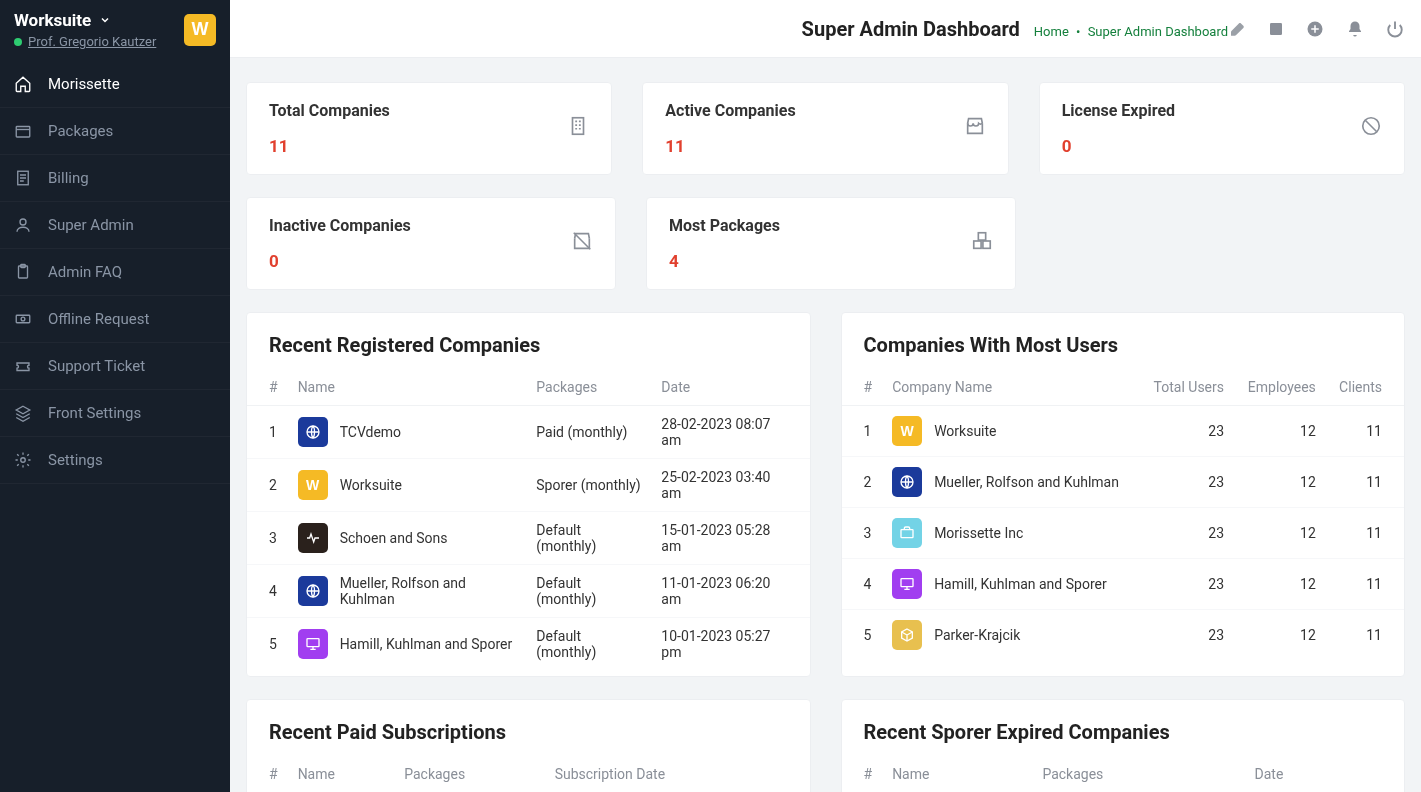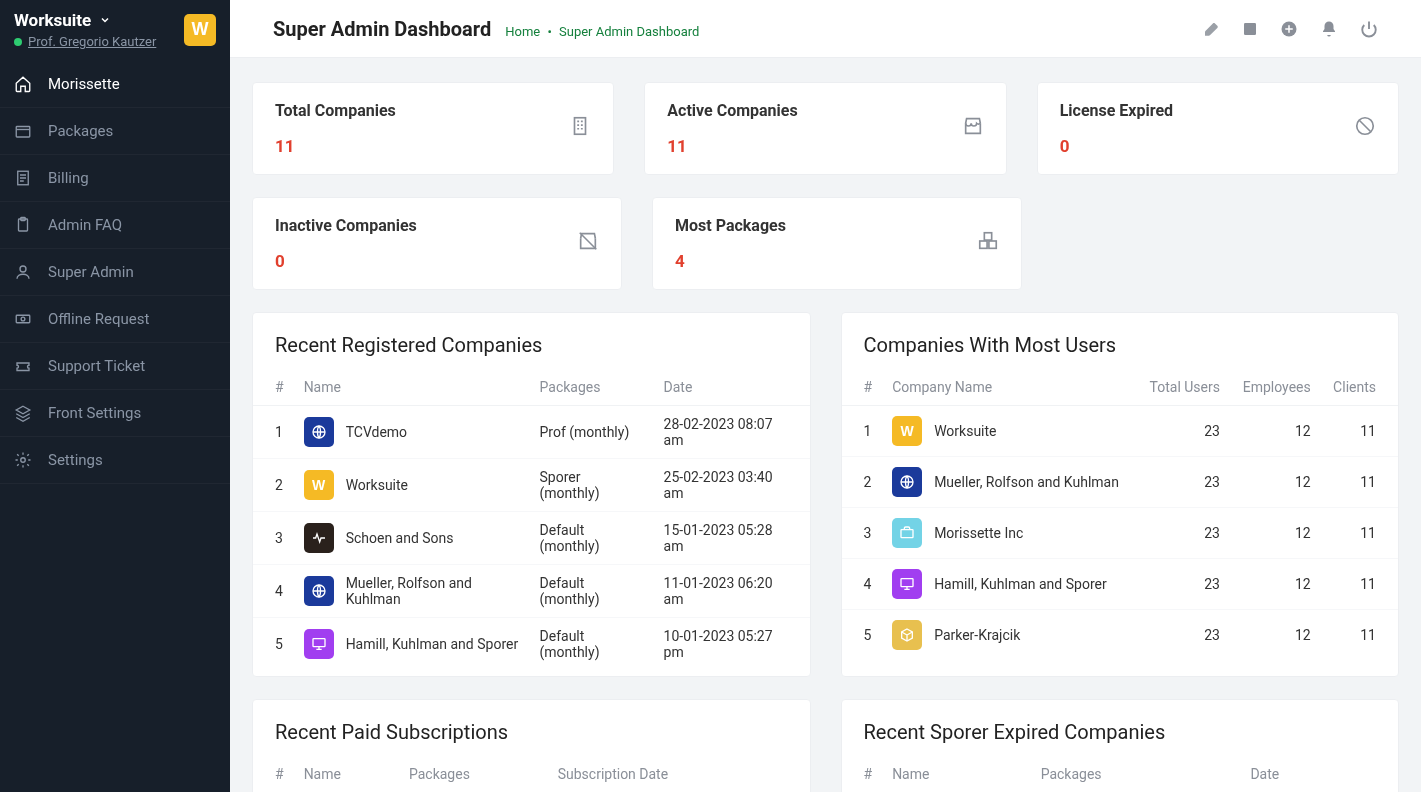--- a/index.html
+++ b/index.html
@@ -64,33 +64,33 @@
       width: 18px; height: 18px; display: flex; align-items: center; justify-content: center;
       color: #8a95a5;
     }
     .nav-item.active .nav-icon { color: #fff; }
 
     
     .main { flex: 1; display: flex; flex-direction: column; overflow: hidden;}
     .topbar {
       background: #fff;
       height: 58px;
-      display: flex; align-items: center; justify-content: space-between;
-      padding: 0 43px;
+      display: flex; align-items: center; justify-content: flex-end;
+      padding: 0 17px;
       border-bottom: 1px solid #eceef1;
     }
     .topbar-left { display: flex; align-items: baseline; gap: 14px;}
     .page-title { font-size: 20px; font-weight: 700; color: #222;}
     .breadcrumb { font-size: 13px; color: #15803d;}
     .breadcrumb .sep { margin: 0 4px;}
     .topbar-right { display: flex; align-items: center; gap: 22px; color: #8a8f98;}
     .topbar-right svg { cursor: pointer; }
 
     .content {
-      padding: 24px 22px;
+      padding: 24px 16px;
       overflow-y: auto;
       flex: 1;
     }
 
     
     .stats-row { display: flex; gap: 30px; margin-bottom: 22px; flex-wrap: wrap;}
     .stat-card {
       background: #fff; border-radius: 4px; border: 1px solid #eceef1;
       flex: 1 1 0; min-width: 340px; max-width: 370px;
       padding: 18px 22px;
@@ -100,21 +100,21 @@
     .stat-title { font-size: 16px; font-weight: 700; color: #333;}
     .stat-value { font-size: 17px; font-weight: 700; color: #e1402e;}
     .stat-icon { color: #8a8f98; margin-top: 14px;}
 
     
     .panel-row { display: flex; gap: 30px; margin-top: 22px;}
     .panel {
       background: #fff; border: 1px solid #eceef1; border-radius: 4px;
       padding: 20px 0 6px 0; flex: 1;
     }
-    .panel-title { font-size: 20px; font-weight: 400; color: #222; padding: 0 22px 12px 22px;}
+    .panel-title { font-size: 20px; font-weight: 700; color: #222; padding: 0 22px 12px 22px;}
     table { width: 100%; border-collapse: collapse;}
     th {
       text-align: left; font-weight: 400; color: #8a8f98;
       font-size: 14px; padding: 10px 10px; border-bottom: 1px solid #f0f2f4;
     }
     td {
       font-size: 14px; color: #333; padding: 10px 10px;
       border-bottom: 1px solid #f6f7f9;
       vertical-align: middle;
     }
@@ -173,34 +173,34 @@
           <svg width="18" height="18" viewBox="0 0 24 24" fill="none" stroke="currentColor" stroke-width="1.8">
             <rect x="5" y="3" width="14" height="18"></rect>
             <path d="M8 8h8M8 12h8M8 16h5"></path>
           </svg>
         </span>
         <span>Billing</span>
       </a>
       <a class="nav-item">
         <span class="nav-icon">
           <svg width="18" height="18" viewBox="0 0 24 24" fill="none" stroke="currentColor" stroke-width="1.8">
+            <circle cx="12" cy="8" r="4"></circle>
+            <path d="M4 21c0-4 4-6 8-6s8 2 8 6"></path>
+          </svg>
+        </span>
+        <span>Super Admin</span>
+      </a>
+      <a class="nav-item">
+        <span class="nav-icon">
+          <svg width="18" height="18" viewBox="0 0 24 24" fill="none" stroke="currentColor" stroke-width="1.8">
             <rect x="6" y="4" width="12" height="16" rx="1"></rect>
             <rect x="9" y="2" width="6" height="4" rx="1"></rect>
           </svg>
         </span>
         <span>Admin FAQ</span>
-      </a>
-      <a class="nav-item">
-        <span class="nav-icon">
-          <svg width="18" height="18" viewBox="0 0 24 24" fill="none" stroke="currentColor" stroke-width="1.8">
-            <circle cx="12" cy="8" r="4"></circle>
-            <path d="M4 21c0-4 4-6 8-6s8 2 8 6"></path>
-          </svg>
-        </span>
-        <span>Super Admin</span>
       </a>
       <a class="nav-item">
         <span class="nav-icon">
           <svg width="18" height="18" viewBox="0 0 24 24" fill="none" stroke="currentColor" stroke-width="1.8">
             <rect x="3" y="7" width="18" height="10" rx="1"></rect>
             <circle cx="12" cy="12" r="2.5"></circle>
           </svg>
         </span>
         <span>Offline Request</span>
       </a>
@@ -342,21 +342,21 @@
                   <div class="company-cell">
                     <span class="avatar" style="background:#1b3a9b">
                       <svg width="16" height="16" viewBox="0 0 24 24" fill="none" stroke="#fff" stroke-width="2">
                         <circle cx="12" cy="12" r="9"></circle>
                         <path d="M3 12h18M12 3c3 3 3 15 0 18M12 3c-3 3-3 15 0 18"></path>
                       </svg>
                     </span>
                     <span>TCVdemo</span>
                   </div>
                 </td>
-                <td>Prof (monthly)</td>
+                <td>Paid (monthly)</td>
                 <td>28-02-2023 08:07 am</td>
               </tr>
               <tr>
                 <td>2</td>
                 <td>
                   <div class="company-cell">
                     <span class="avatar" style="background:#f5ba25">
                       <span style="font-weight:800;font-family:Arial">W</span>
                     </span>
                     <span>Worksuite</span>

